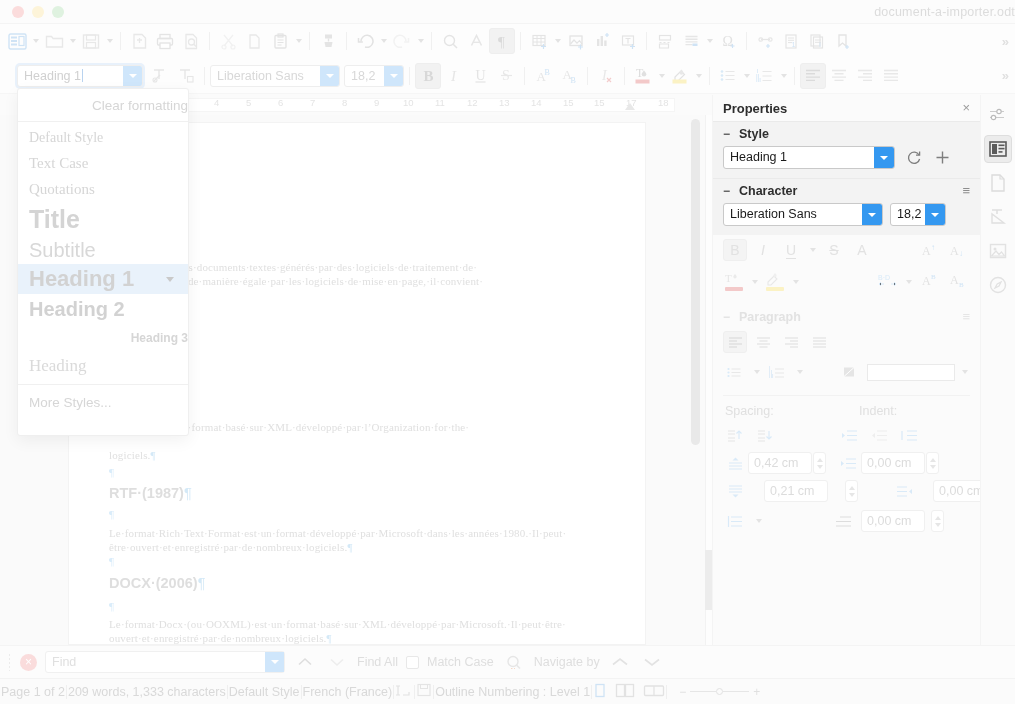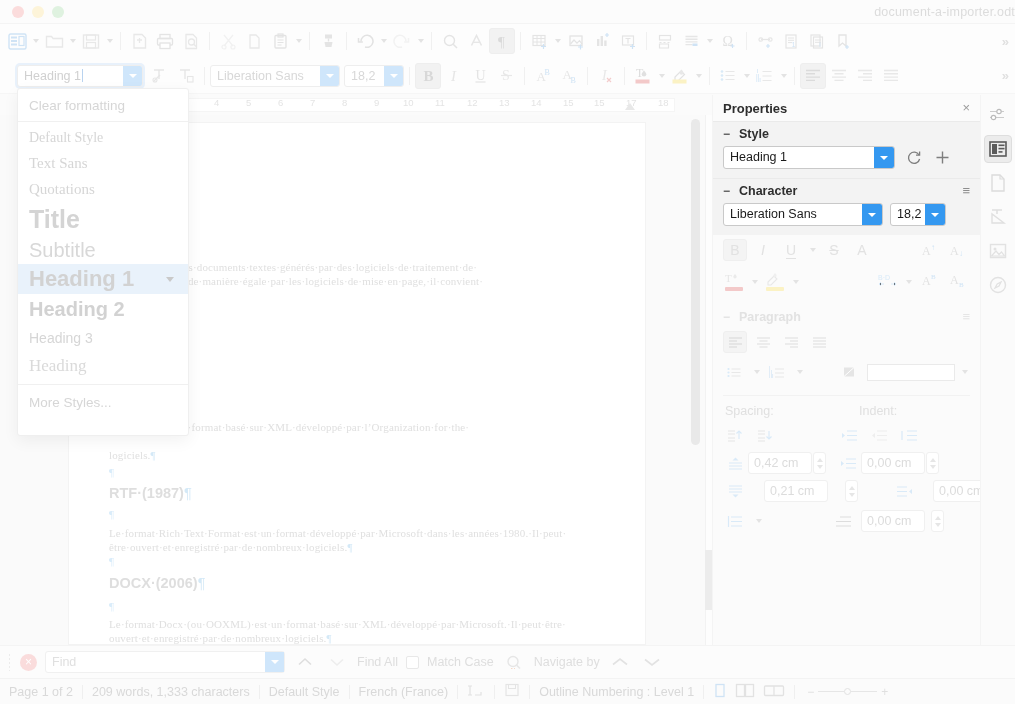--- a/index.html
+++ b/index.html
@@ -192,32 +192,32 @@
     z-index: 40;
     padding-top: 4px;
   }
   .dd-item {
     display: flex; align-items: center;
     padding-left: 11px;
     white-space: nowrap; overflow: hidden;
     color: #d6d6d6;
   }
   .dd-sep { height: 1px; background: #f0f0f0; margin: 4px 0; }
-  .dd-clear { height: 24px; font-size: 13.5px; }
+  .dd-clear { height: 24px; font-size: 13.5px; justify-content: flex-end; }
   .dd-default { height: 24px; font-size: 14px; font-family: "Liberation Serif", serif; }
   .dd-textbody { height: 26px; font-size: 15px; font-family: "Liberation Serif", serif; }
   .dd-quotations { height: 26px; font-size: 15px; font-family: "Liberation Serif", serif; }
   .dd-title { height: 34px; font-size: 25px; font-weight: bold; color: #d4d4d4; }
   .dd-subtitle { height: 28px; font-size: 20px; color: #d8d8d8; }
   .dd-h1 {
     height: 30px; font-size: 22px; font-weight: bold; color: #d2d2d2;
     background: #e9f2fb; position: relative;
   }
   .dd-h2 { height: 30px; font-size: 20px; font-weight: bold; color: #d2d2d2; }
-  .dd-h3 { height: 28px; font-size: 14px; font-weight: normal; color: #d6d6d6; }
+  .dd-h3 { height: 28px; font-size: 12px; font-weight: bold; color: #d6d6d6; justify-content: flex-end; }
   .dd-heading { height: 28px; font-size: 17px; color: #dadada; font-family: "Liberation Serif", serif; }
   .dd-more { height: 26px; font-size: 13.5px; }
   .dd-h1-caret {
     position: absolute; right: 14px; top: 13px;
     width: 0; height: 0;
     border-left: 4.5px solid transparent;
     border-right: 4.5px solid transparent;
     border-top: 5px solid #c9c9c9;
   }
 
@@ -367,21 +367,21 @@
     width: 13px; height: 13px; border: 1px solid #e8e8e8; border-radius: 2px;
     background: #ffffff; flex: none;
   }
 
   
   .statusbar {
     position: absolute; left: 0; top: 678px; width: 1015px; height: 26px;
     background: #fbfbfb; border-top: 1px solid #f3f3f3;
     display: flex; align-items: center; font-size: 12.5px; color: #d9d9d9;
   }
-  .st-cell { padding: 0 9px; white-space: nowrap; flex: none; }
+  .st-cell { padding: 0 1px; white-space: nowrap; flex: none; }
   .st-sep { width: 1px; height: 14px; background: #efefef; flex: none; }
   .zoom-slider {
     display: flex; align-items: center; gap: 0; flex: none; padding: 0 8px;
   }
   .zs-line { width: 26px; height: 1px; background: #e6e6e6; }
   .zs-knob { width: 7px; height: 7px; border: 1px solid #e2e2e2; border-radius: 50%; }
   .zs-pm { font-size: 12px; color: #e0e0e0; padding: 0 4px; }
 </style>
 </head>
 <body>
@@ -835,21 +835,21 @@
 
   <div class="dropdown">
     <div class="dd-item dd-clear">
       <span>Clear formatting</span>
     </div>
     <div class="dd-sep"></div>
     <div class="dd-item dd-default">
       <span>Default Style</span>
     </div>
     <div class="dd-item dd-textbody">
-      <span>Text Sans</span>
+      <span>Text Case</span>
     </div>
     <div class="dd-item dd-quotations">
       <span>Quotations</span>
     </div>
     <div class="dd-item dd-title">
       <span>Title</span>
     </div>
     <div class="dd-item dd-subtitle">
       <span>Subtitle</span>
     </div>

